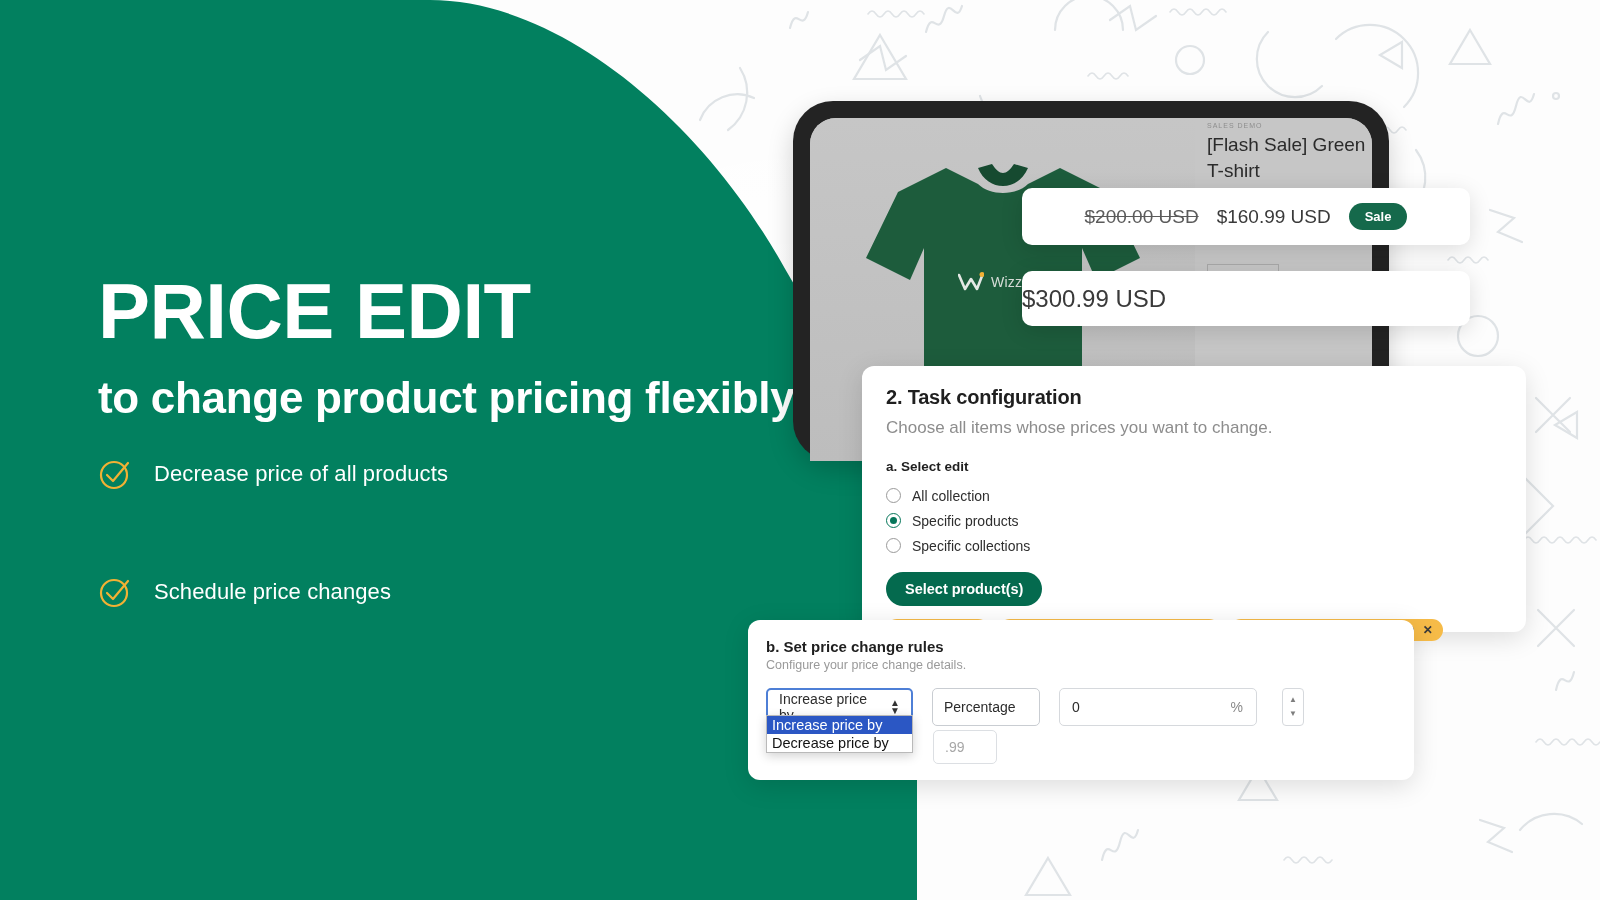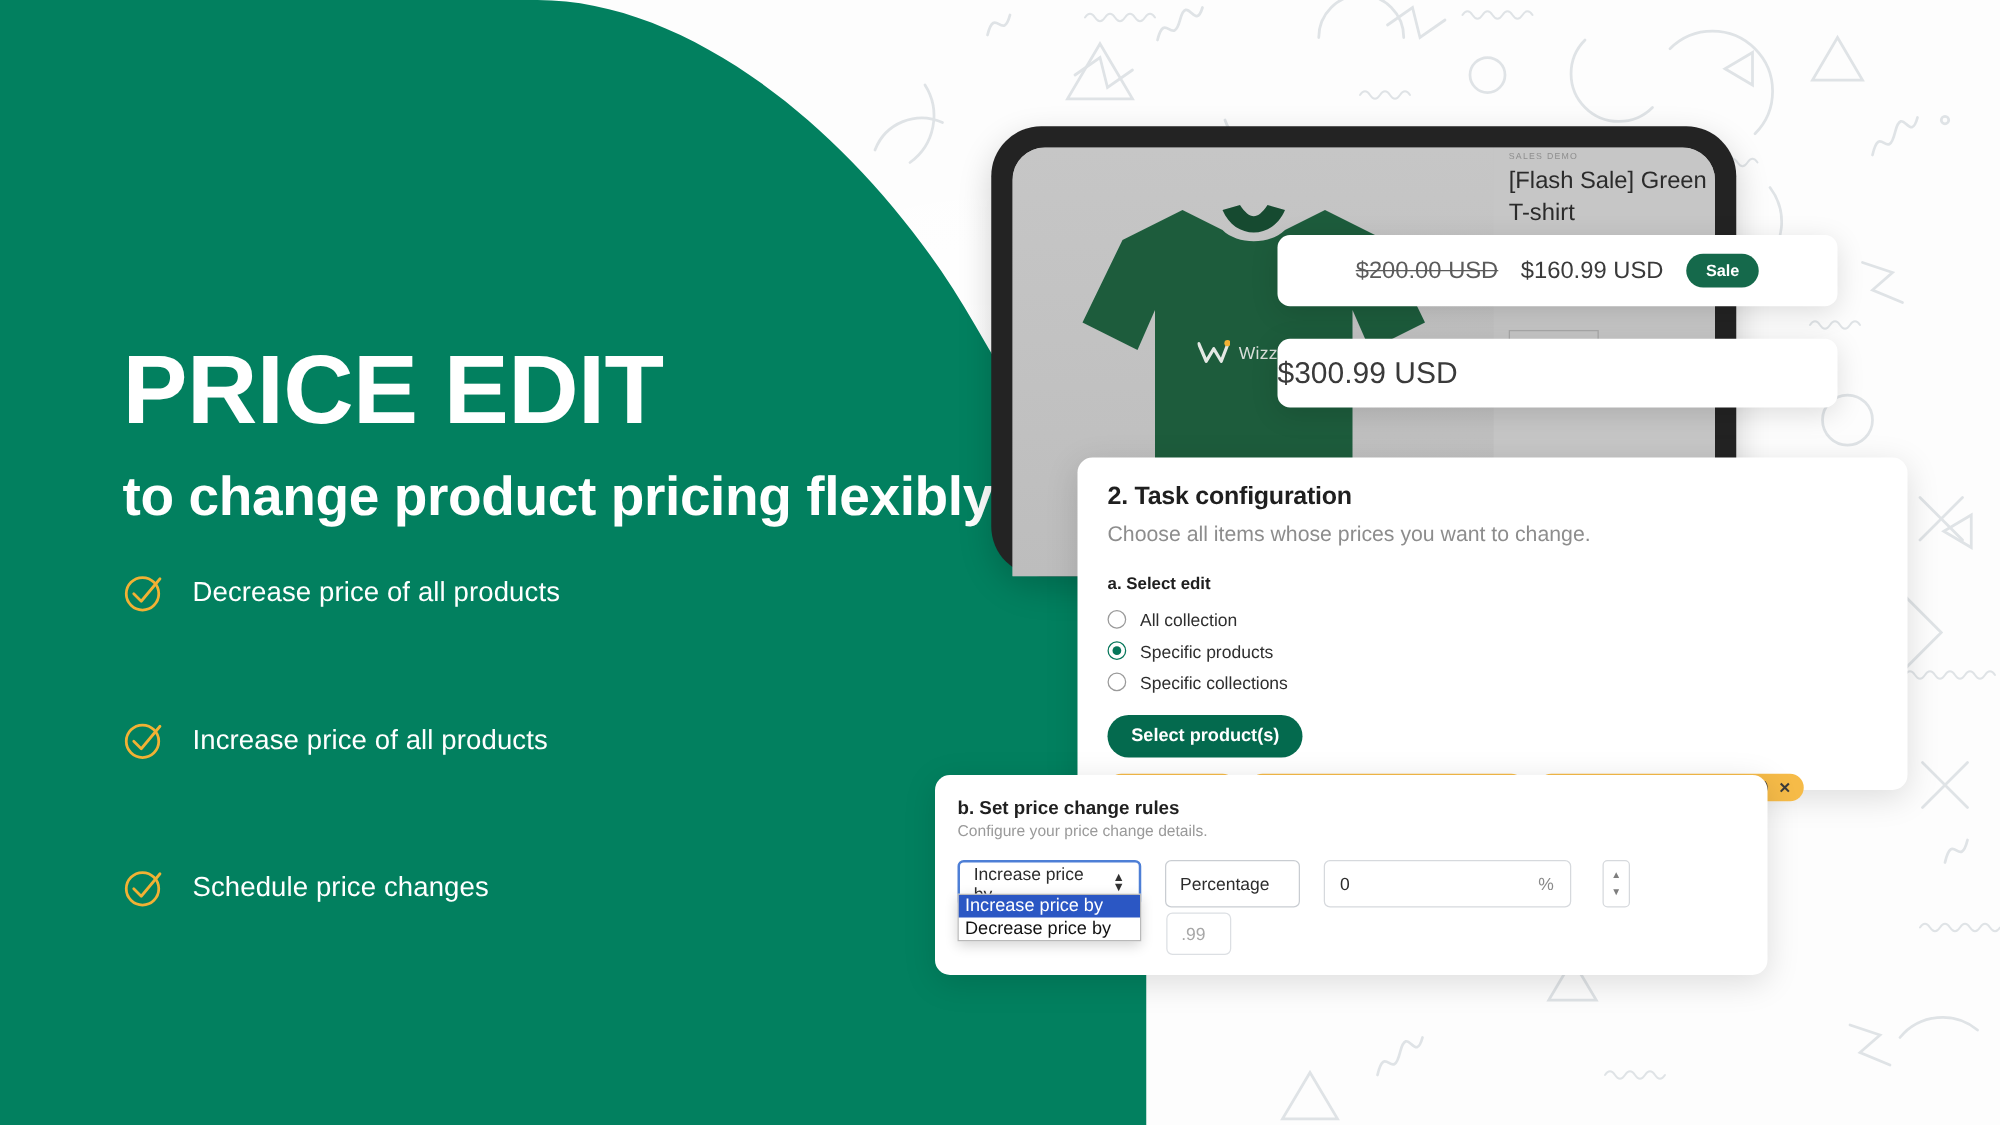--- a/index.html
+++ b/index.html
@@ -157,21 +157,21 @@
     background: #fff; color: #7e7e7e; font-size: 8px; line-height: 1;
   }
   .dropdown-open {
     position: absolute; left: 18px; top: 95px; width: 147px;
     background: #ffffff; border: 1px solid #b9b9b9; box-shadow: 0 3px 10px rgba(0,0,0,0.18);
     z-index: 20;
   }
   .dd-item { font-size: 14.5px; padding: 1px 5px; color: #121212; cursor: pointer; }
   .dd-item.sel { background: #2b57c4; color: #ffffff; }
   .tail-field {
-    position: absolute; left: 185px; top: 110px; width: 52px; height: 34px;
+    position: absolute; left: 185px; top: 110px; width: 64px; height: 34px;
     border: 1px solid #dcdfe3; border-radius: 5px; background: #fff;
     display: flex; align-items: center; padding: 0 11px; font-size: 14px; color: #a7a7a7;
   }
 </style>
 </head>
 <body>
 
 <div id="stage">
 
   <div class="pattern-bg">
@@ -261,29 +261,20 @@
 
   <div class="bullets">
     <div class="bullet-row">
       <span class="check-icon">
         <svg viewBox="0 0 34 34" width="34" height="34" fill="none" stroke="#F2B134" stroke-width="2.2">
           <circle cx="16" cy="18" r="13"></circle>
             <path d="M9 18 l6 6 L30 6" stroke-linecap="round" stroke-linejoin="round"></path>
         </svg>
       </span>
       <span class="bullet-label">Decrease price of all products</span>
-    </div>
-    <div class="bullet-row" style="margin-top:59px">
-      <span class="check-icon">
-        <svg viewBox="0 0 34 34" width="34" height="34" fill="none" stroke="#F2B134" stroke-width="2.2">
-          <circle cx="16" cy="18" r="13"></circle>
-            <path d="M9 18 l6 6 L30 6" stroke-linecap="round" stroke-linejoin="round"></path>
-        </svg>
-      </span>
-      <span class="bullet-label">Increase price of all products</span>
     </div>
     <div class="bullet-row" style="margin-top:59px">
       <span class="check-icon">
         <svg viewBox="0 0 34 34" width="34" height="34" fill="none" stroke="#F2B134" stroke-width="2.2">
           <circle cx="16" cy="18" r="13"></circle>
             <path d="M9 18 l6 6 L30 6" stroke-linecap="round" stroke-linejoin="round"></path>
         </svg>
       </span>
       <span class="bullet-label">Schedule price changes</span>
     </div>

